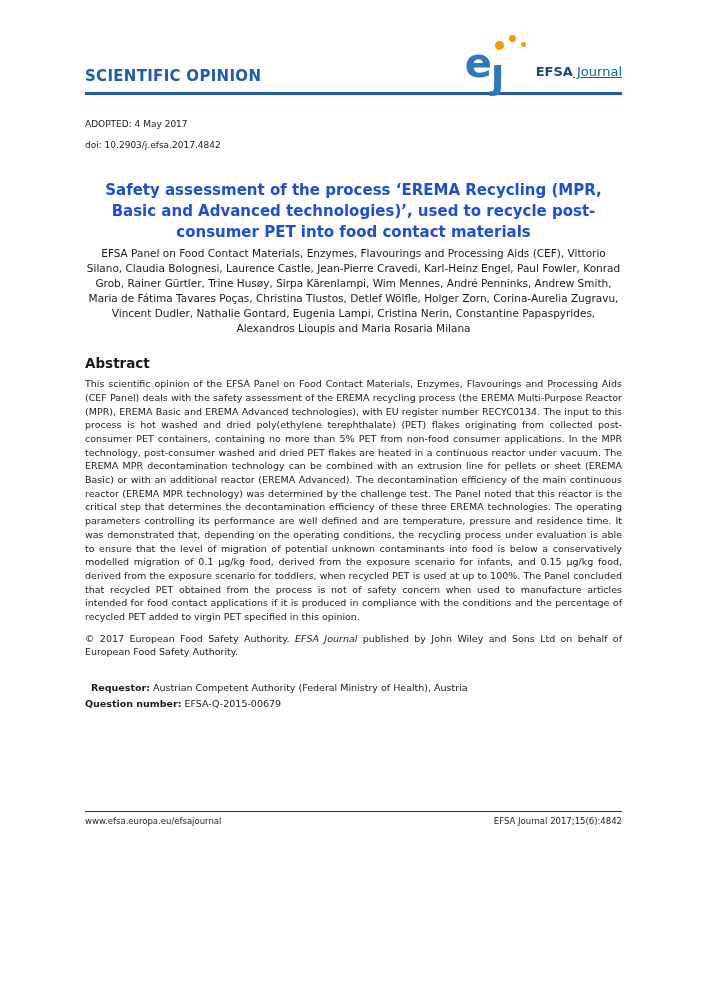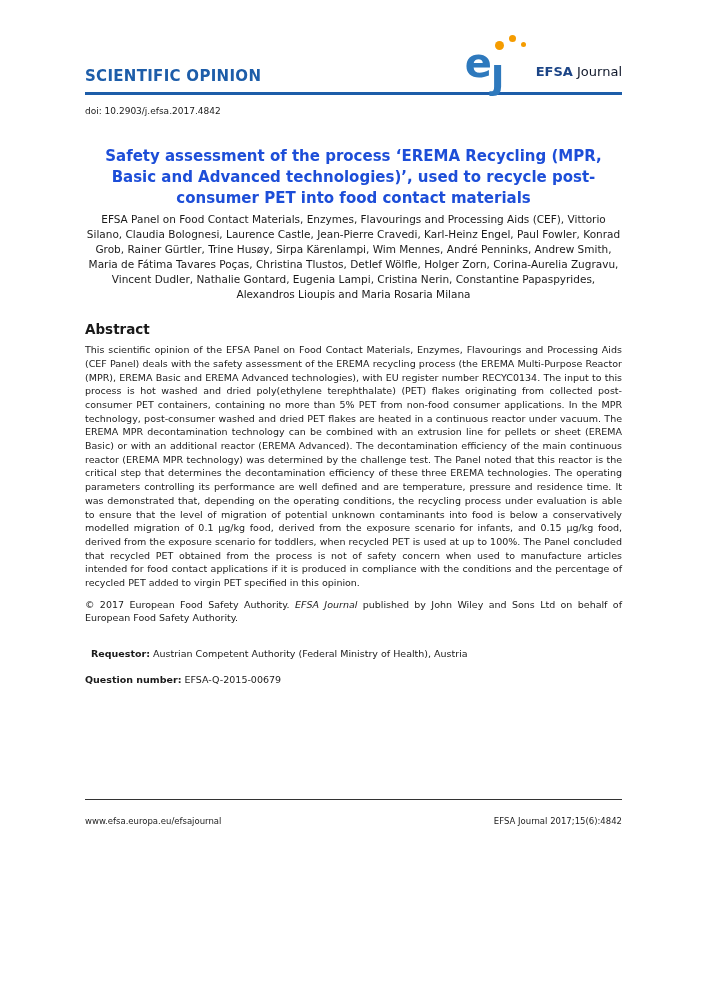--- a/index.html
+++ b/index.html
@@ -25,21 +25,21 @@
     font-size:40px; line-height:1;
   }
   .logo-e { left:0; }
   .logo-j { left:26px; bottom:-8px; }
   .dot { position:absolute; background:#f59c00; border-radius:50%; }
   .dot-j { width:9px; height:9px; left:30px; top:6px; }
   .dot-a { width:7px; height:7px; left:44px; top:0px; }
   .dot-b { width:5px; height:5px; left:56px; top:7px; }
   .logo-text { font-size:13px; padding-bottom:6px; white-space:nowrap; }
   .brand-bold { color:#1c4587; font-weight:bold; }
-  .brand-light { color:#0f172a; }
+  .brand-light { color:#0369a1;text-decoration:underline; }
   
   .meta-line { font-size:9px; margin-top:11px; color:#1a1a1a; }
   .meta-line.first { margin-top:24px; }
   
   .title {
     margin-top:30px; text-align:center; font-weight:bold;
     font-size:15px; line-height:1.4; color:#1d4ed8;
   }
   .authors {
     margin-top:3px; text-align:center; font-size:10.5px; line-height:1.42;
@@ -49,26 +49,26 @@
   .abstract-body {
     margin-top:6px; font-size:9.5px; line-height:1.44; text-align:justify;
   }
   .copyright { margin-top:8px; font-size:9.5px; line-height:1.44; text-align:justify; }
   .italic { font-style:italic; }
   .bold { font-weight:bold; }
   
   .keywords { margin-top:20px; font-size:9.5px; line-height:1.44; text-align:justify; }
   .admin-line { font-size:9.5px; line-height:1.44; }
   .requestor { margin-top:22px;padding-left:6px; }
-  .question  { margin-top:12px; }
+  .question  { margin-top:2px; }
   .correspondence { margin-top:10px; }
   
   .footer {
     position:absolute; left:85px; right:85px; bottom:34px;
-    border-top:1px solid #333; padding-top:16px;
+    border-top:1px solid #333; padding-top:4px;
     display:flex; justify-content:space-between; font-size:8.5px; color:#1a1a1a;
   }
 </style>
 </head>
 <body>
 
 <div class="page">
 
   <div class="header">
     <div class="section-label">SCIENTIFIC OPINION</div>
@@ -77,20 +77,21 @@
         <span class="logo-e">e</span>
         <span class="logo-j">ȷ</span>
         <span class="dot dot-j"></span>
         <span class="dot dot-a"></span>
         <span class="dot dot-b"></span>
       </div>
       <div class="logo-text"><span class="brand-bold">EFSA</span><span class="brand-light"> Journal</span></div>
     </div>
   </div>
 
+  <div class="meta-line first">ADOPTED: 4 May 2017</div>
   <div class="meta-line">doi: 10.2903/j.efsa.2017.4842</div>
 
   <h1 class="title">Safety assessment of the process ‘EREMA Recycling (MPR, Basic and Advanced technologies)’, used to recycle post-consumer PET into food contact materials</h1>
 
   <div class="authors">EFSA Panel on Food Contact Materials, Enzymes, Flavourings and Processing Aids (CEF), Vittorio Silano, Claudia Bolognesi, Laurence Castle, Jean-Pierre Cravedi, Karl-Heinz Engel, Paul Fowler, Konrad Grob, Rainer Gürtler, Trine Husøy, Sirpa Kärenlampi, Wim Mennes, André Penninks, Andrew Smith, Maria de Fátima Tavares Poças, Christina Tlustos, Detlef Wölfle, Holger Zorn, Corina-Aurelia Zugravu, Vincent Dudler, Nathalie Gontard, Eugenia Lampi, Cristina Nerin, Constantine Papaspyrides, Alexandros Lioupis and Maria Rosaria Milana</div>
 
   <h2 class="abstract-heading">Abstract</h2>
   <p class="abstract-body">This scientific opinion of the EFSA Panel on Food Contact Materials, Enzymes, Flavourings and Processing Aids (CEF Panel) deals with the safety assessment of the EREMA recycling process (the EREMA Multi-Purpose Reactor (MPR), EREMA Basic and EREMA Advanced technologies), with EU register number RECYC0134. The input to this process is hot washed and dried poly(ethylene terephthalate) (PET) flakes originating from collected post-consumer PET containers, containing no more than 5% PET from non-food consumer applications. In the MPR technology, post-consumer washed and dried PET flakes are heated in a continuous reactor under vacuum. The EREMA MPR decontamination technology can be combined with an extrusion line for pellets or sheet (EREMA Basic) or with an additional reactor (EREMA Advanced). The decontamination efficiency of the main continuous reactor (EREMA MPR technology) was determined by the challenge test. The Panel noted that this reactor is the critical step that determines the decontamination efficiency of these three EREMA technologies. The operating parameters controlling its performance are well defined and are temperature, pressure and residence time. It was demonstrated that, depending on the operating conditions, the recycling process under evaluation is able to ensure that the level of migration of potential unknown contaminants into food is below a conservatively modelled migration of 0.1 μg/kg food, derived from the exposure scenario for infants, and 0.15 μg/kg food, derived from the exposure scenario for toddlers, when recycled PET is used at up to 100%. The Panel concluded that recycled PET obtained from the process is not of safety concern when used to manufacture articles intended for food contact applications if it is produced in compliance with the conditions and the percentage of recycled PET added to virgin PET specified in this opinion.</p>
 
   <p class="copyright"><span>© 2017 European Food Safety Authority. </span><span class="italic">EFSA Journal</span><span> published by John Wiley and Sons Ltd on behalf of European Food Safety Authority.</span></p>

